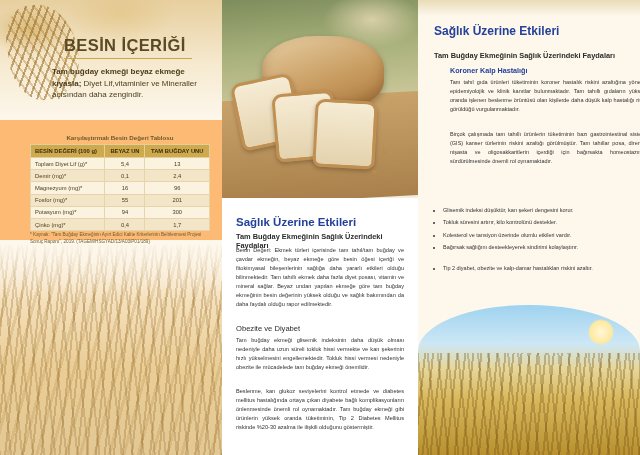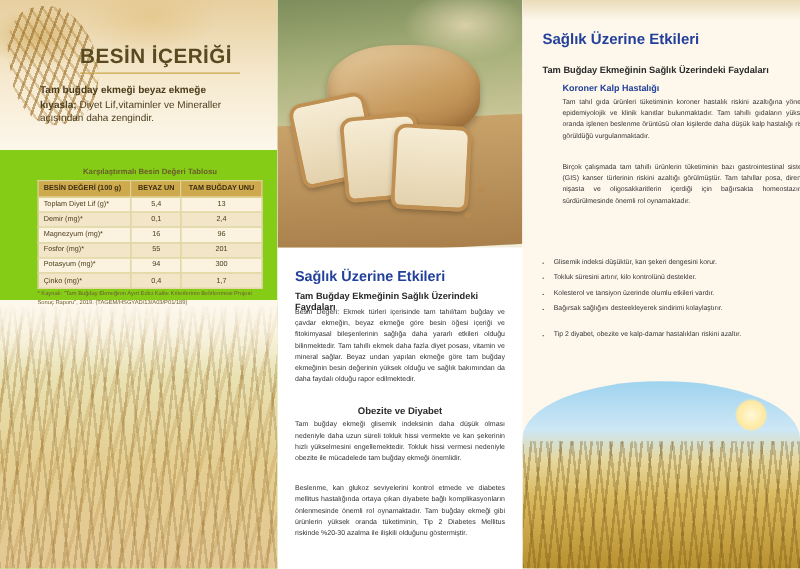--- a/index.html
+++ b/index.html
@@ -5,21 +5,21 @@
   html,body{margin:0;padding:0;}
   body{
     width:640px;height:455px;
     font-family:"Liberation Sans", sans-serif;
     background:#ffffff;
     overflow:hidden;
   }
   .page{position:relative;width:640px;height:455px;overflow:hidden;background:#fff;}
 
   
-  .panel1{position:absolute;left:0;top:0;width:222px;height:455px;background:#84cc16;overflow:hidden;}
+  .panel1{position:absolute;left:0;top:0;width:222px;height:455px;background:#fdba74;overflow:hidden;}
   .p1-wheat-top{position:absolute;left:0;top:0;width:222px;height:120px;
     background:
       radial-gradient(ellipse 60px 34px at 30px 30px, rgba(201,160,74,.55), rgba(201,160,74,0) 70%),
       radial-gradient(ellipse 80px 40px at 120px 14px, rgba(224,190,120,.5), rgba(224,190,120,0) 70%),
       linear-gradient(180deg,#e7cf9f 0%, #f6ead0 55%, #fdf7ec 100%);
   }
   .p1-wheat-top:before{
     content:"";position:absolute;left:8px;top:4px;width:70px;height:96px;
     background:
       repeating-linear-gradient(118deg, rgba(150,105,35,.55) 0 2px, rgba(150,105,35,0) 2px 7px),
@@ -37,21 +37,21 @@
       repeating-linear-gradient(84deg, rgba(120,85,25,.22) 0 2px, rgba(120,85,25,0) 2px 11px),
       repeating-linear-gradient(105deg, rgba(180,140,70,.25) 0 3px, rgba(180,140,70,0) 3px 14px);
   }
   .p1-wheat-bottom:after{
     content:"";position:absolute;left:0;top:0;width:222px;height:60px;
     background:linear-gradient(180deg,#fdf7ec 0%, rgba(253,247,236,0) 100%);
   }
 
   .p1-title{position:absolute;left:64px;top:36px;font-size:16.5px;font-weight:bold;color:#5a4a22;letter-spacing:.4px;}
   .p1-rule{position:absolute;left:64px;top:58px;width:128px;height:1px;background:#c9a64a;}
-  .p1-lead{position:absolute;left:32px;top:66px;width:158px;font-size:8px;line-height:1.45;color:#4b3d1c;font-weight:bold;}
+  .p1-lead{position:absolute;left:52px;top:66px;width:158px;font-size:8px;line-height:1.45;color:#4b3d1c;font-weight:bold;}
   .p1-lead .thin{font-weight:normal;}
 
   .tbl-cap{position:absolute;left:30px;top:134px;width:180px;text-align:center;font-size:6.2px;color:#6b5a2e;font-weight:bold;}
   .p1-table{position:absolute;left:30px;top:144px;width:180px;border-collapse:collapse;font-size:5.8px;}
   .p1-table th{background:#cfa94e;color:#3a2f10;font-weight:bold;padding:3px 4px;text-align:left;border:.5px solid #e3cf9c;}
   .p1-table th.num{text-align:center;}
   .p1-table td{padding:2.6px 4px;border:.5px solid #e6d5ab;color:#4b3d1c;}
   .p1-table td.num{text-align:center;}
   .p1-table tr:nth-child(odd) td{background:#fbf2df;}
   .p1-table tr:nth-child(even) td{background:#f3e6c8;}
@@ -74,21 +74,21 @@
     background:linear-gradient(180deg,#f6ecd4,#e4d2ad);
     border:3px solid #c08f52;box-shadow:0 2px 4px rgba(0,0,0,.25);}
   .p2-photo .s1{left:14px;top:78px;transform:rotate(-12deg);}
   .p2-photo .s2{left:52px;top:92px;transform:rotate(-5deg);}
   .p2-photo .s3{left:92px;top:100px;transform:rotate(3deg);}
   .p2-photo .crumb{position:absolute;width:5px;height:4px;border-radius:50%;background:#b98b4e;}
 
   .p2-h1{position:absolute;left:14px;top:206px;width:172px;font-size:11.5px;font-weight:bold;color:#23419a;}
   .p2-h2{position:absolute;left:14px;top:225px;width:172px;font-size:7.4px;font-weight:bold;color:#2b2b2b;}
   .p2-body{position:absolute;left:14px;top:240px;width:168px;font-size:5.6px;line-height:1.62;color:#333;text-align:justify;}
-  .p2-sub{position:absolute;left:14px;top:316px;width:168px;font-size:7.6px;font-weight:bold;color:#2b2b2b;text-align:center;}
+  .p2-sub{position:absolute;left:14px;top:316px;width:168px;font-size:7.6px;font-weight:normal;color:#2b2b2b;}
   .p2-body2{position:absolute;left:14px;top:330px;width:168px;font-size:5.6px;line-height:1.62;color:#333;text-align:justify;}
   .p2-body3{position:absolute;left:14px;top:381px;width:168px;font-size:5.6px;line-height:1.62;color:#333;text-align:justify;}
 
   
   .panel3{position:absolute;left:418px;top:0;width:222px;height:455px;background:#fdf7ec;overflow:hidden;}
   .p3-topband{position:absolute;left:0;top:0;width:222px;height:16px;
     background:linear-gradient(180deg,#eadcb8,#fdf7ec);}
   .p3-h1{position:absolute;left:16px;top:14px;width:196px;font-size:12px;font-weight:bold;color:#23419a;line-height:1.25;}
   .p3-h2{position:absolute;left:16px;top:44px;width:196px;font-size:7.4px;font-weight:bold;color:#2b2b2b;line-height:1.35;}
   .sec{position:absolute;left:32px;width:196px;}

